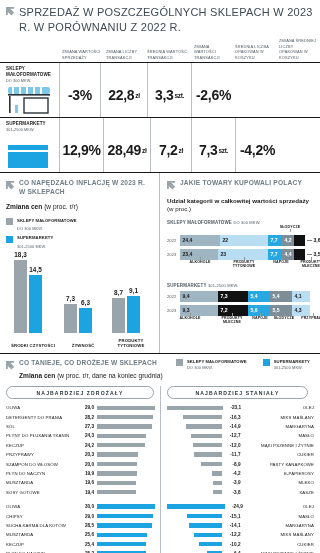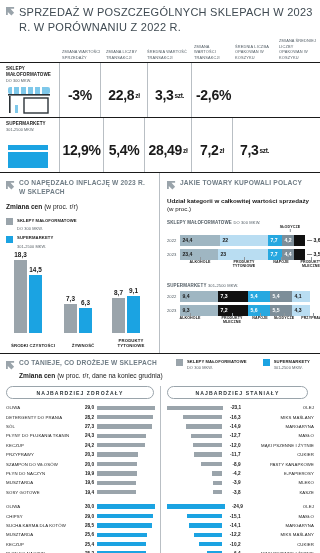--- a/index.html
+++ b/index.html
@@ -164,34 +164,34 @@
         <div class="rl-t">SUPERMARKETY</div>
         <div class="rl-s">301-2500 MKW.</div>
       </div>
       <svg class="shop-ico" width="46" height="26" viewBox="0 0 46 26">
         <rect x="2" y="1" width="40" height="5" fill="#1ba3e2"></rect>
         <rect x="2" y="8" width="40" height="16" fill="#1ba3e2"></rect>
       </svg>
       <div class="cell c1">
           <span>12,9%</span>
         </div>
-      <div class="cell c2">
-          <span>5,4%</span>
-        </div>
       <div class="cell c3">
           <span>28,49</span>
           <span class="unit">zł</span>
         </div>
       <div class="cell c4">
           <span>7,2</span>
           <span class="unit">zł</span>
         </div>
       <div class="cell c5">
           <span>7,3</span>
           <span class="unit">szt.</span>
+        </div>
+      <div class="cell c6">
+          <span>-4,2%</span>
         </div>
     </div>
   </div>
 
   <div class="mid">
 
     <div class="mid-l">
       <div class="sec-h">
         <svg class="arrow-ico" viewBox="0 0 10 10">
           <path d="M0 0 H9 L9 2 L5 2 L9 6.5 L6 9.5 L2 5.5 L2 9 L0 9 Z" fill="#9aa4ab"></path>

